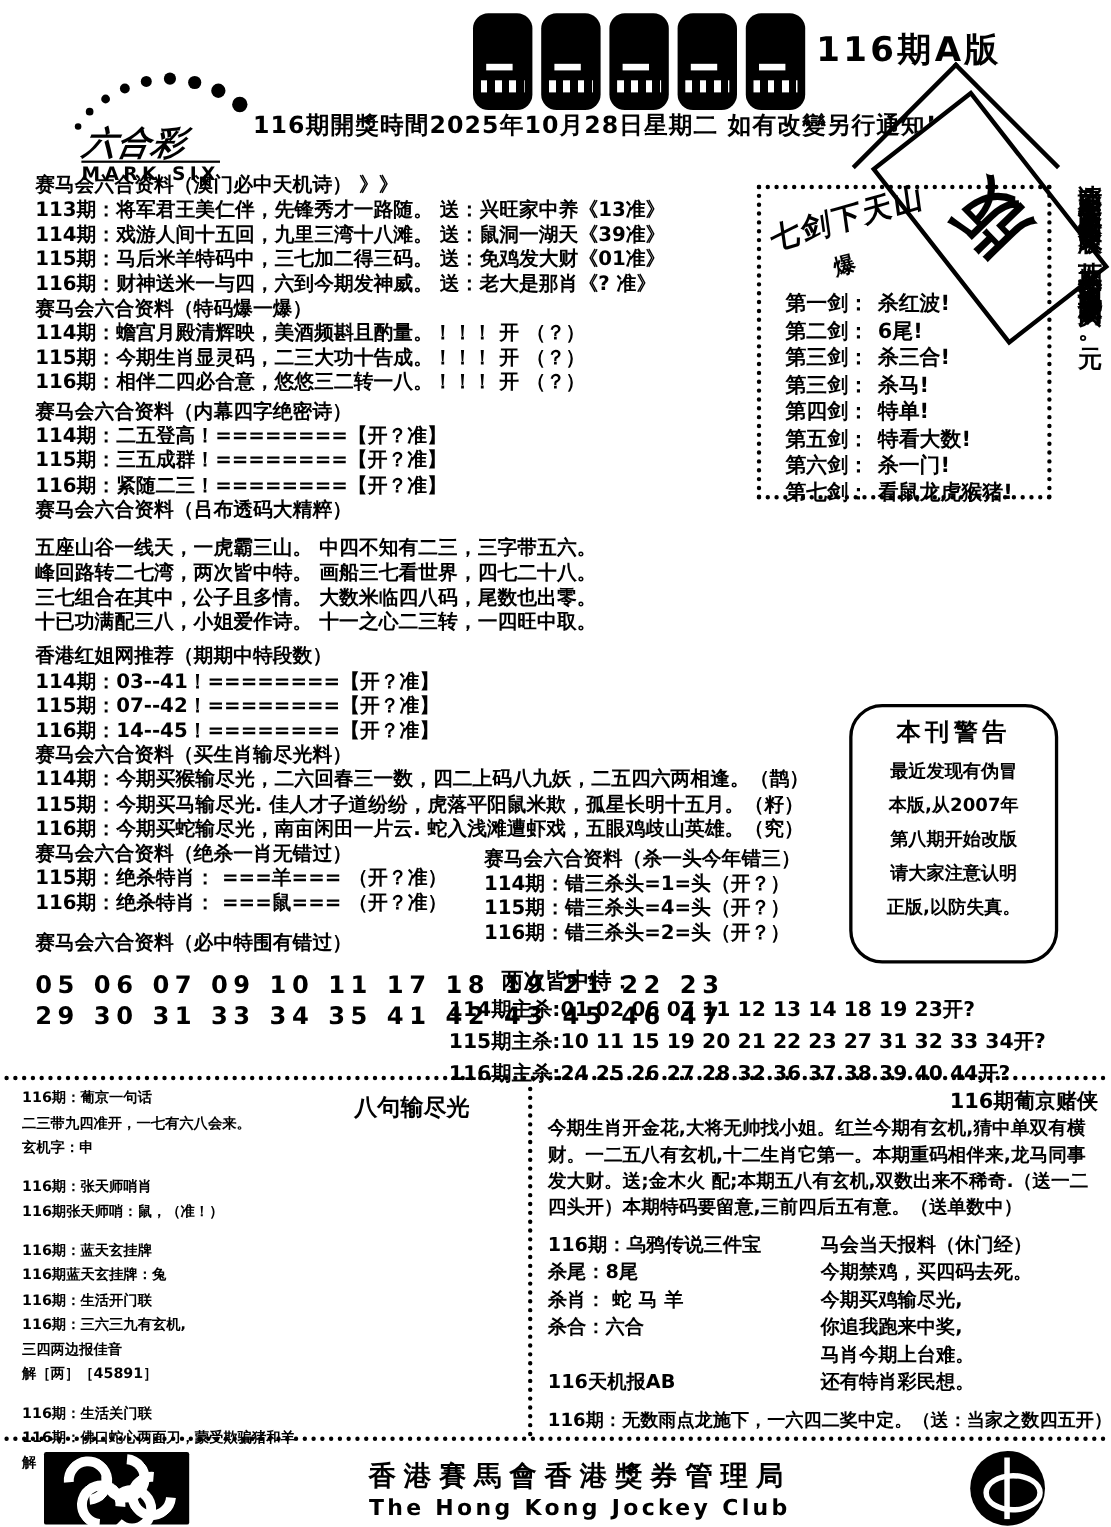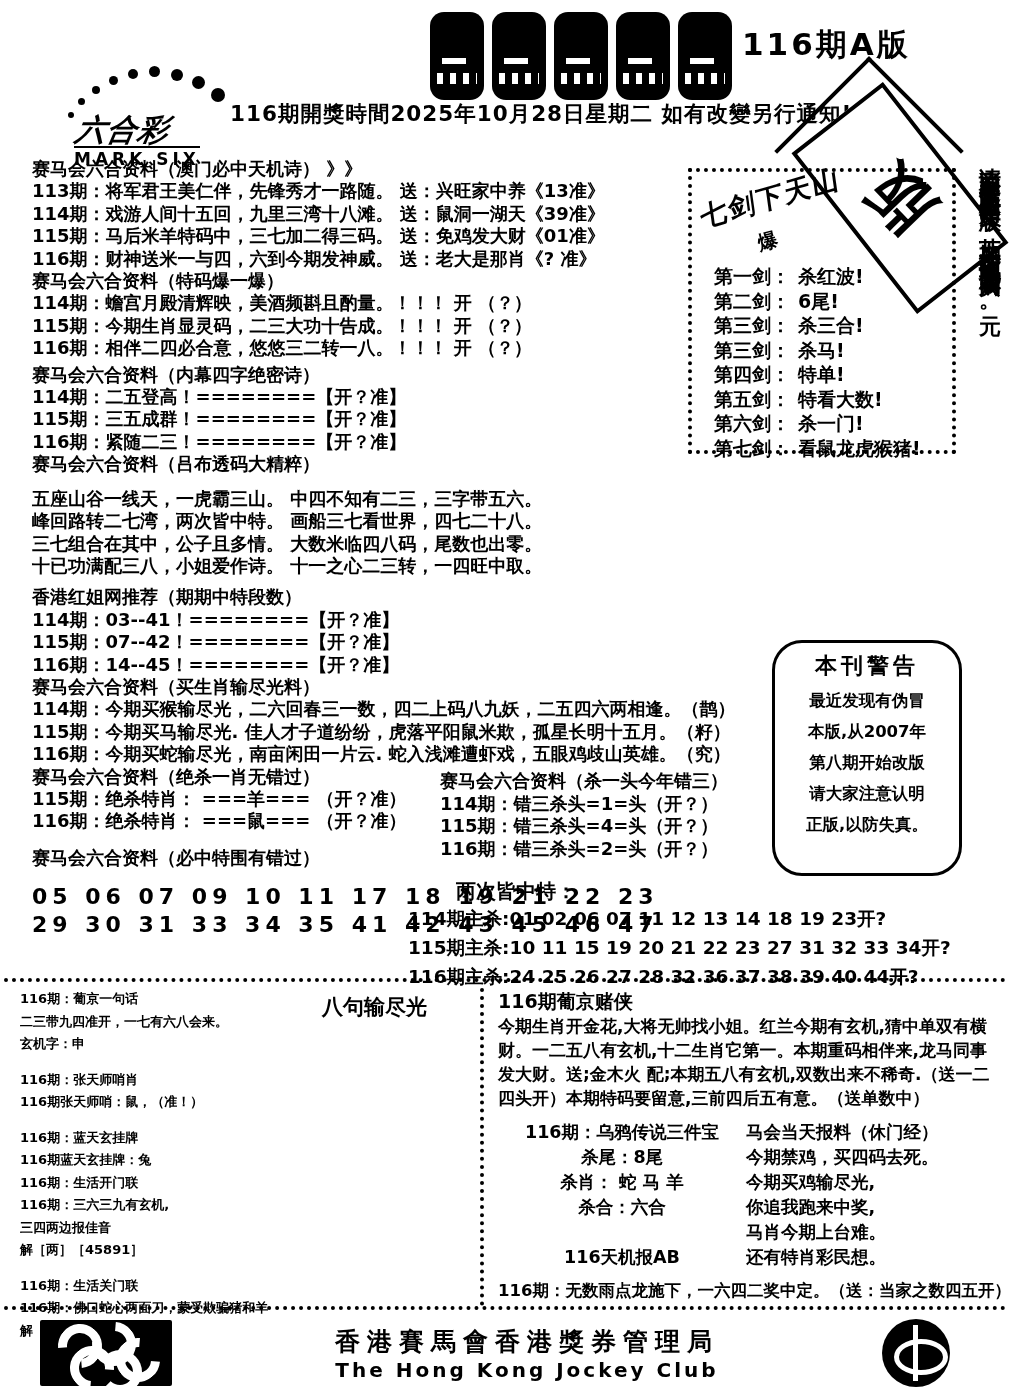--- a/index.html
+++ b/index.html
@@ -71,24 +71,24 @@
   .bottom{position:absolute;left:4px;right:4px;top:978px;height:332px;
        border-top:4px dotted #000;border-bottom:4px dotted #000;display:flex;padding-top:6px;box-sizing:border-box;}
   .b-left{width:302px;padding-left:16px;}
   .b-left .ln{font-size:13px;line-height:22.5px;}
   .b-group{margin-bottom:13px;}
   .b-mid{width:152px;padding-top:2px;}
   .b-mid-t{font-size:21px;line-height:34px;}
   .b-mid .ln{font-size:20px;line-height:33.5px;}
   .b-div{border-left:4px dotted #000;margin:0 6px;}
   .b-right{flex:1;padding:0 8px;overflow:hidden;}
-  .b-right-t{font-size:19px;line-height:26px;}
+  .b-right-t{font-size:19px;line-height:26px;text-align:right;}
   .b-para{font-size:17px;line-height:24px;white-space:normal;}
   .b-cols{display:flex;margin-top:10px;}
-  .b-cols .c1{width:248px;text-align:center;}
+  .b-cols .c1{width:248px;}
   .b-cols .ln{font-size:17.5px;line-height:25px;min-height:25px;}
   .b-final{margin-top:8px;}
   .b-final .ln{font-size:16.5px;line-height:26px;}
 
   
   .footer{position:absolute;left:0;right:0;top:1318px;height:70px;display:flex;align-items:center;}
   .hkjc{margin-left:40px;width:132px;height:66px;background:#000;position:relative;border-radius:2px;}
   .hkjc i{position:absolute;width:26px;height:26px;border:9px solid #fff;border-radius:50%;border-bottom-color:transparent;}
   .hkjc i:nth-child(1){left:18px;top:4px;transform:rotate(40deg);}
   .hkjc i:nth-child(2){left:52px;top:2px;transform:rotate(140deg);}

